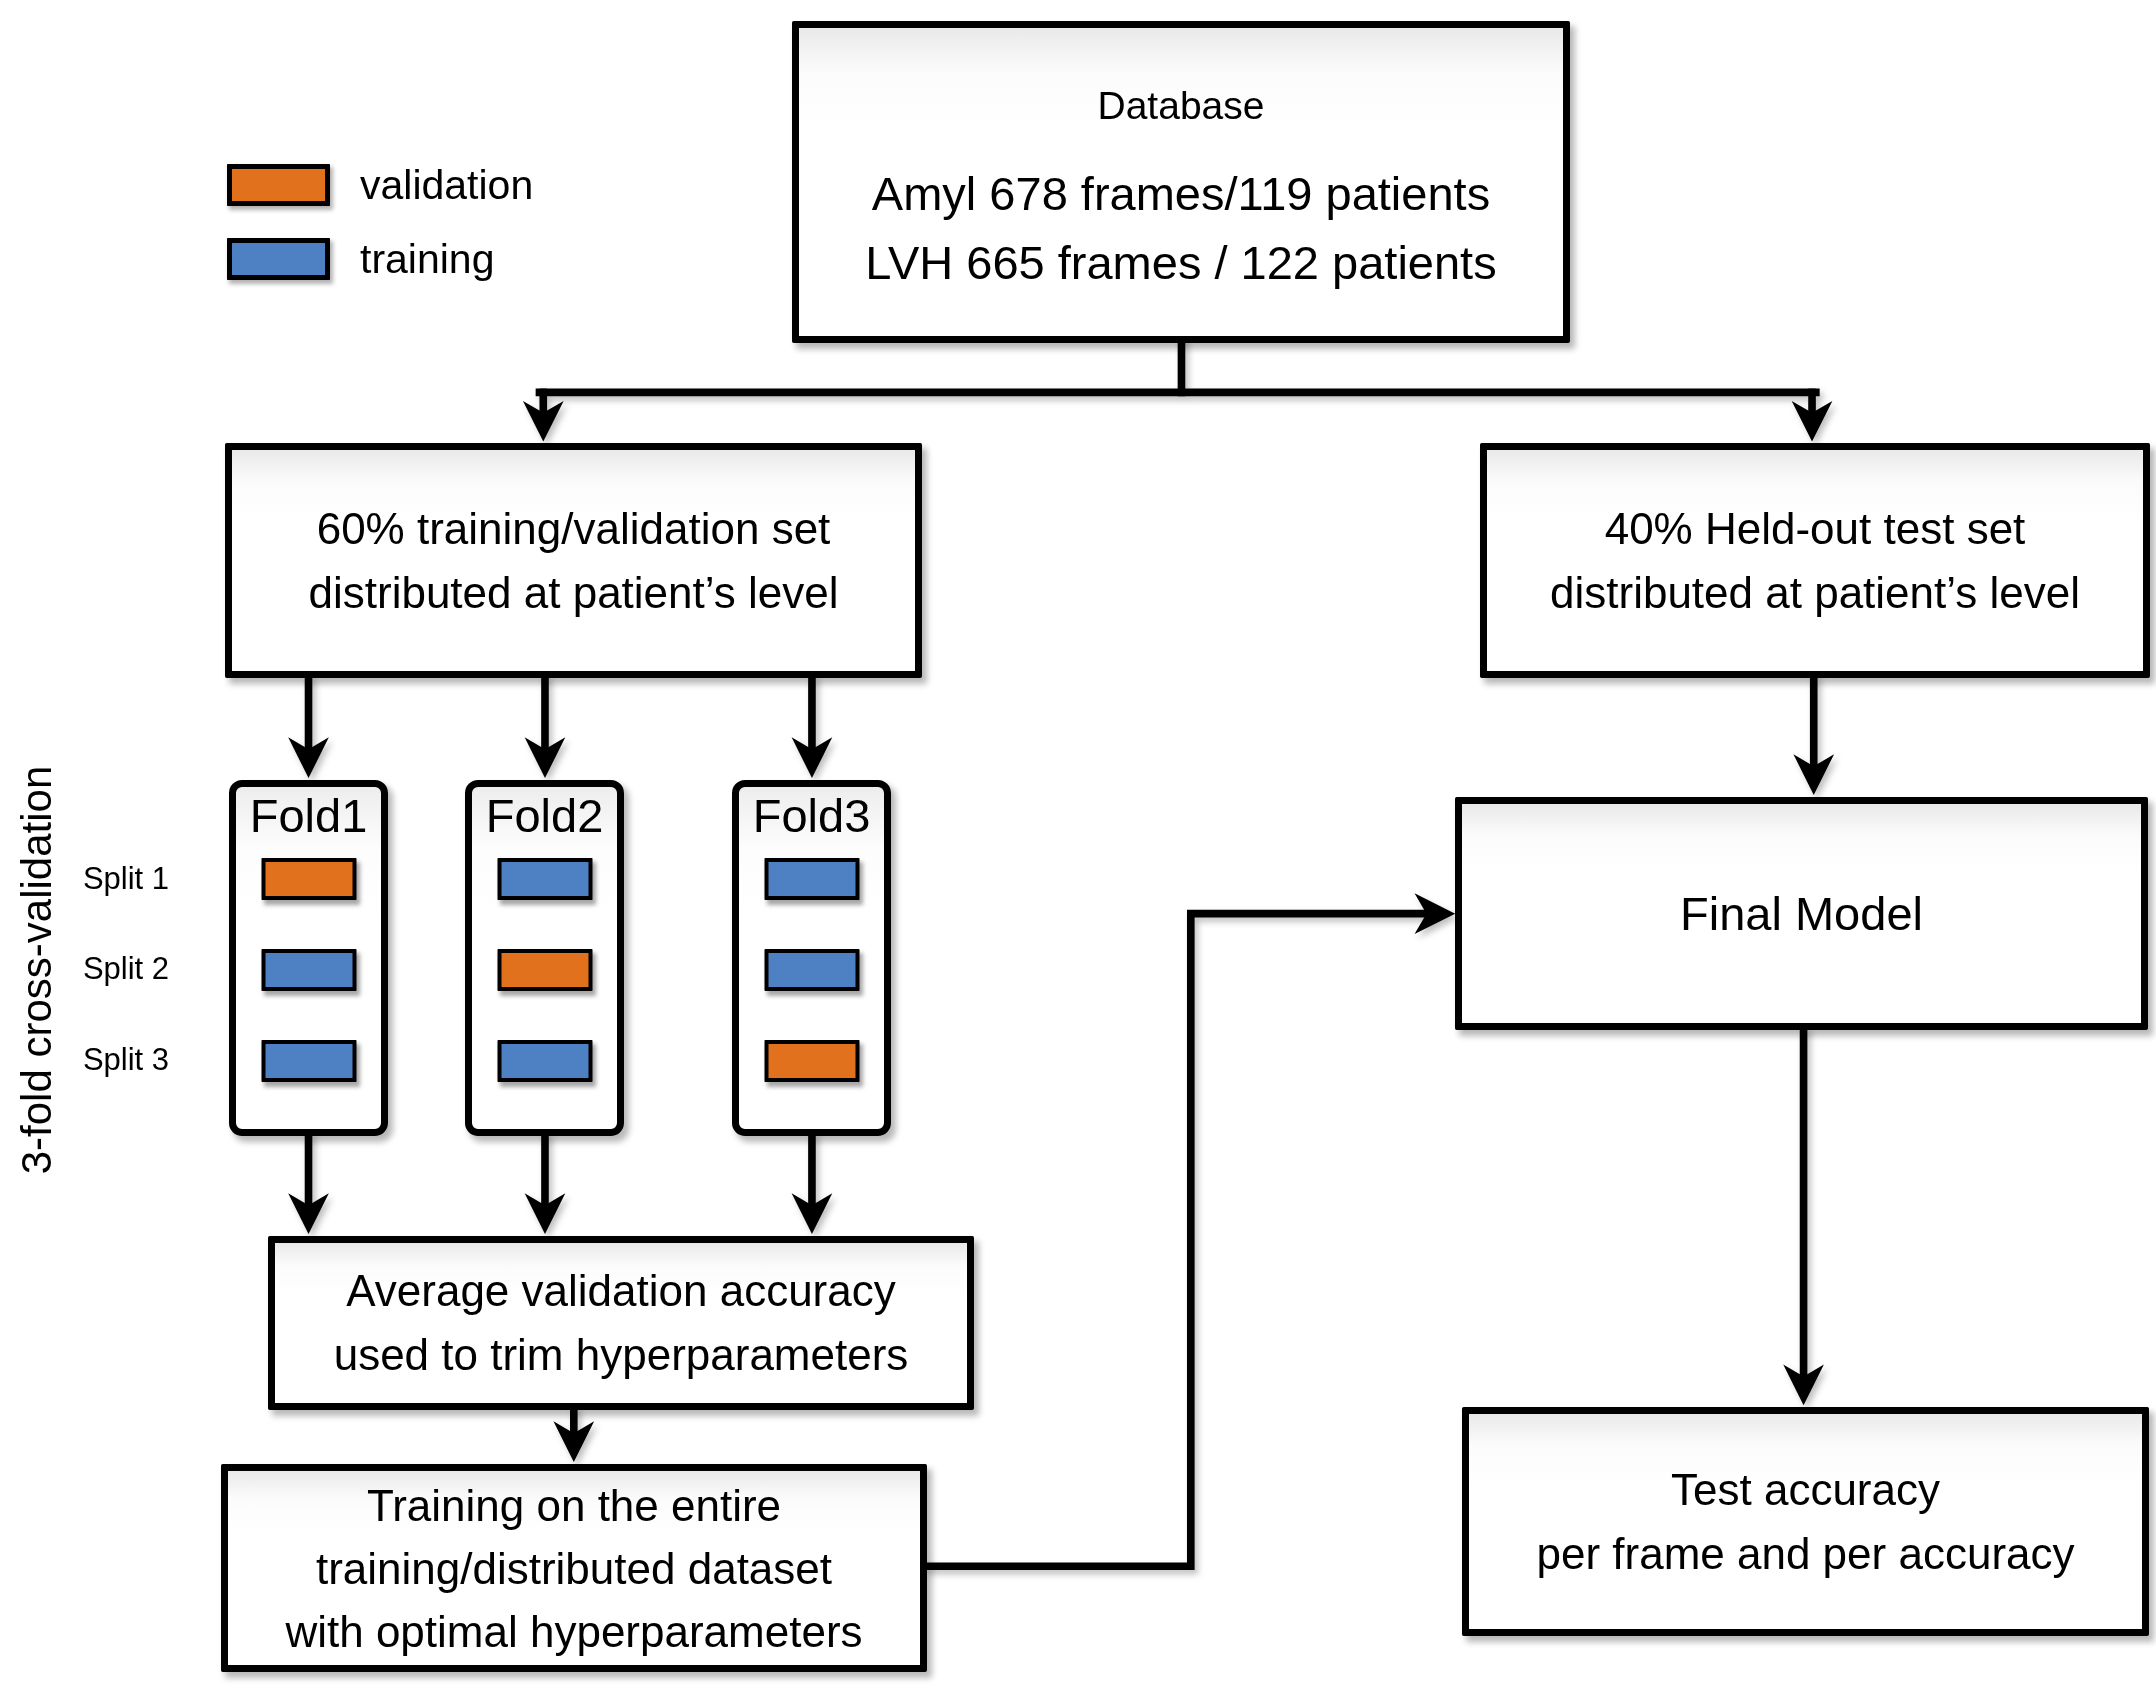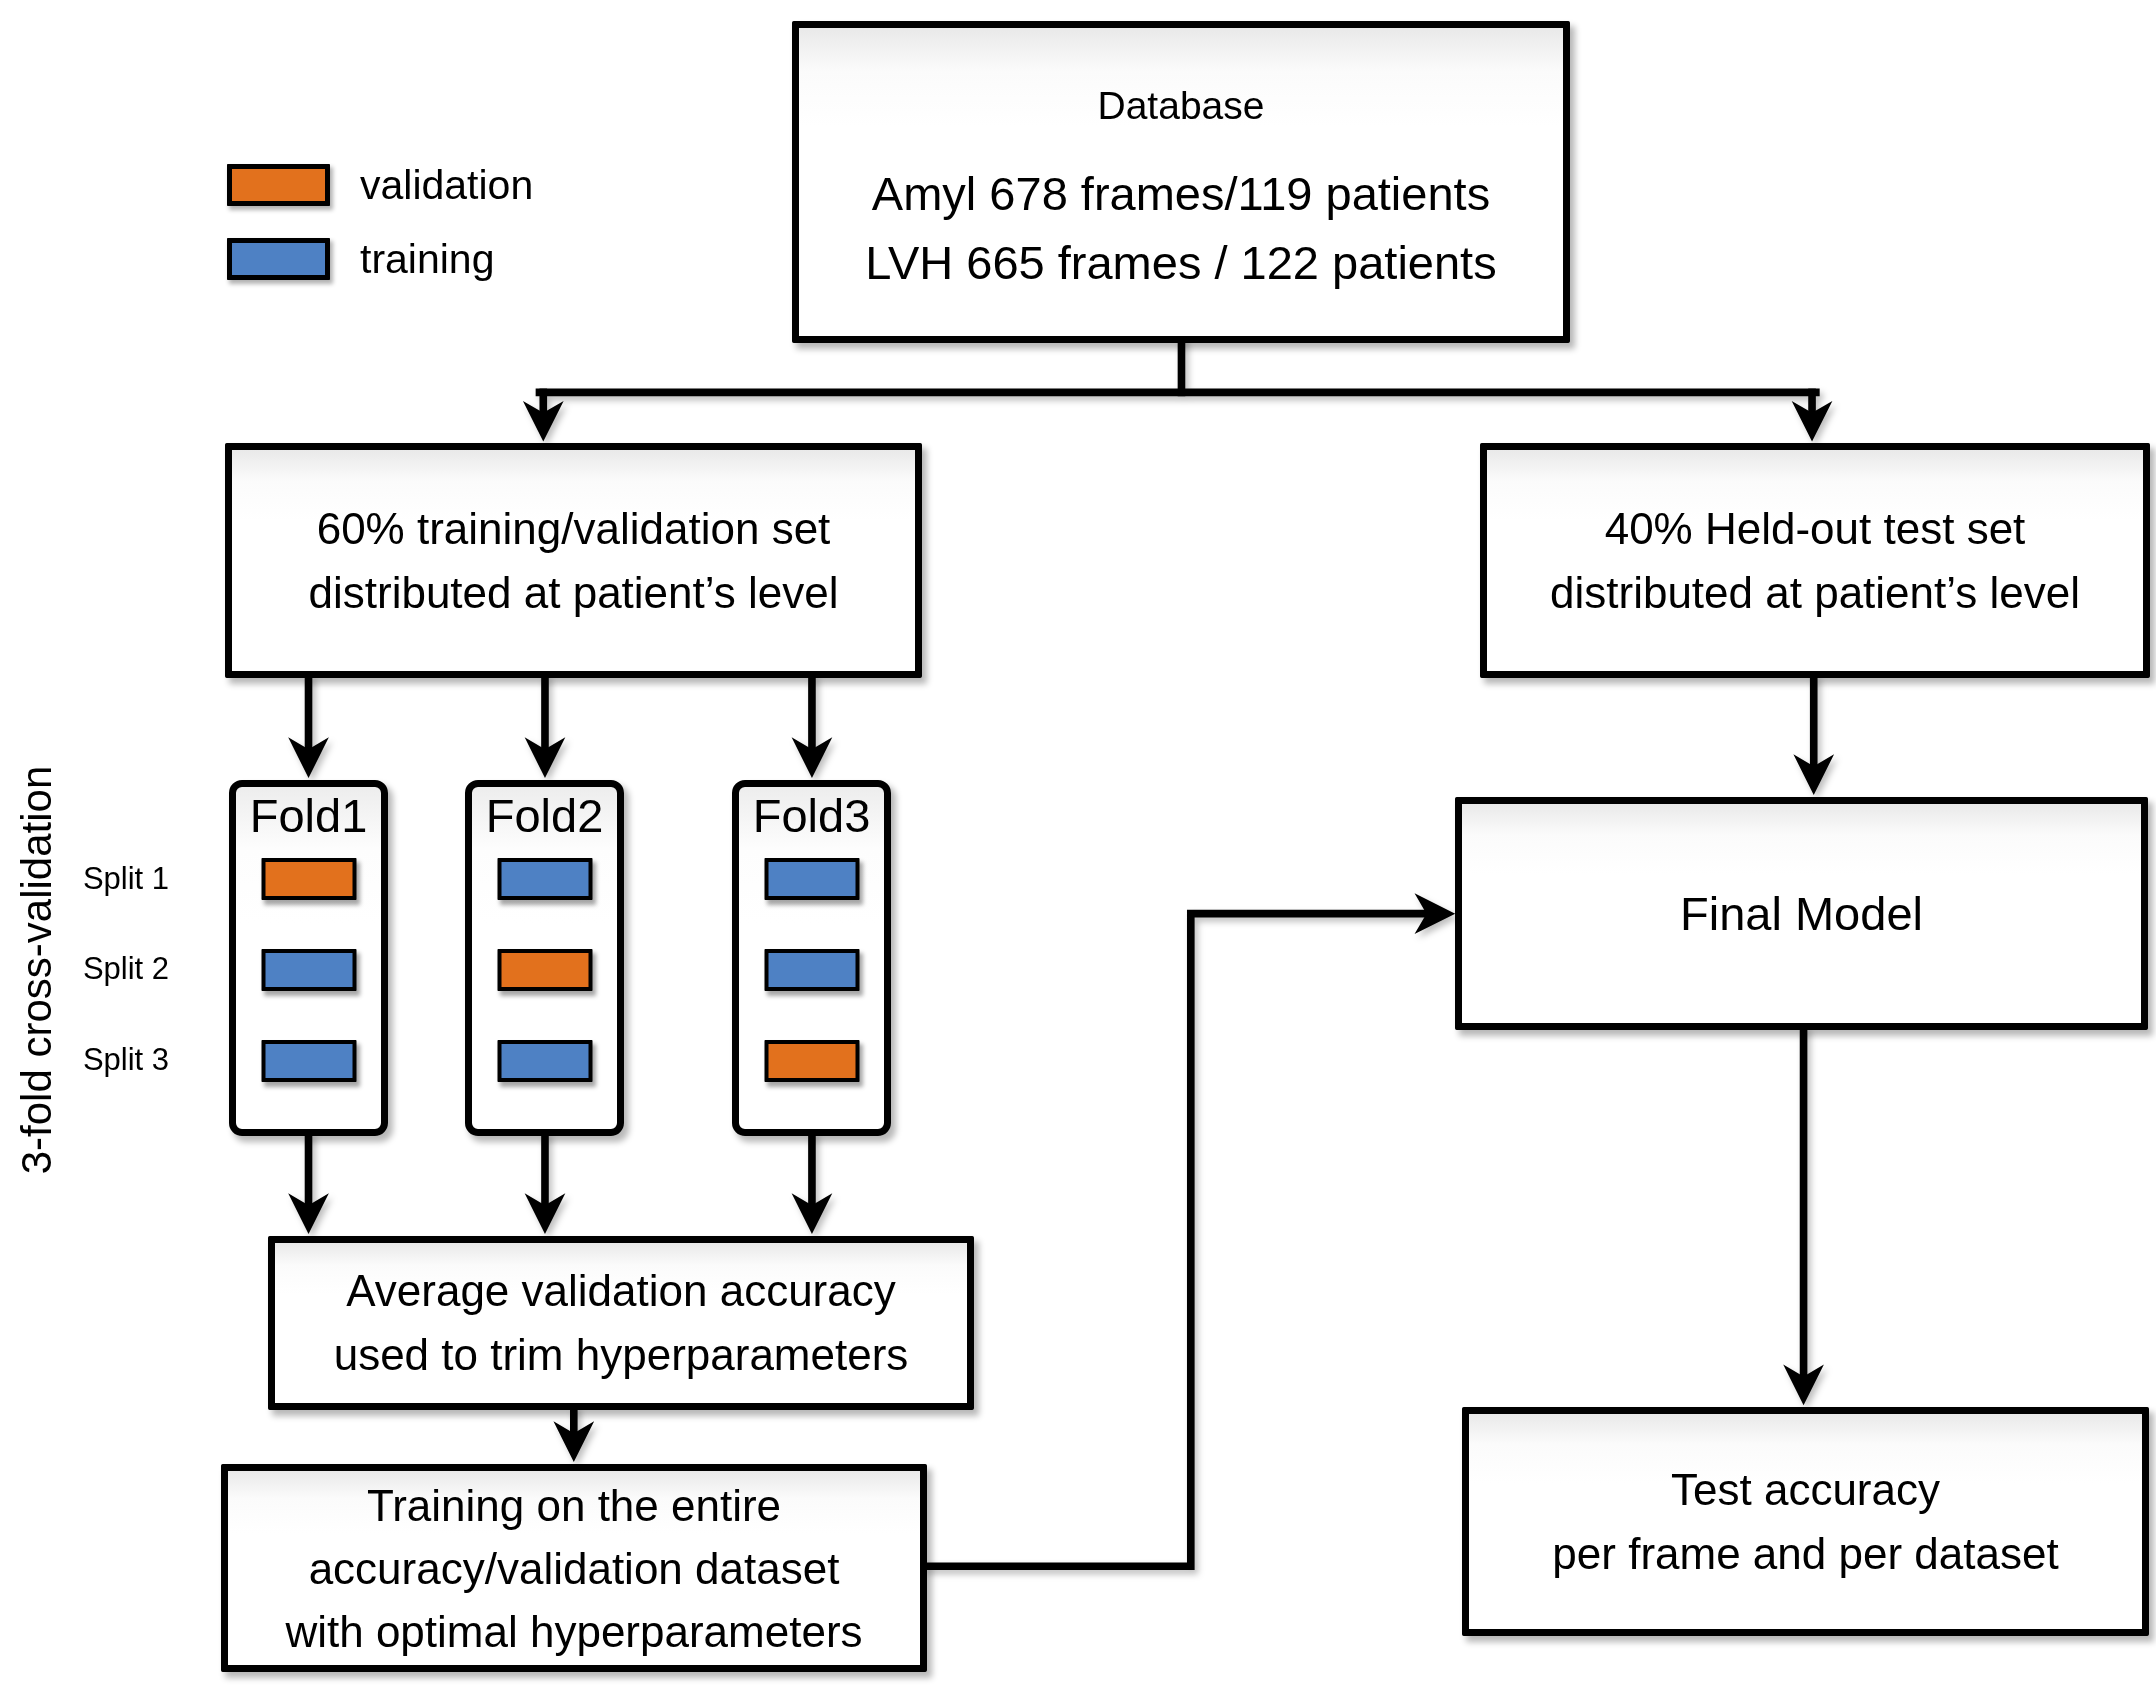--- a/index.html
+++ b/index.html
@@ -140,27 +140,27 @@
     <div class="bar b3" style="background-color: rgb(226, 113, 29);"></div>
   </div>
 
   <div class="node" style="left:221px;top:1236px;width:706px;height:174px;margin-left:47px;">
     <div class="line">Average validation accuracy</div>
     <div class="line">used to trim hyperparameters</div>
   </div>
 
   <div class="node training-node" style="left:221px;top:1464px;width:706px;height:208px;">
     <div class="line">Training on the entire</div>
-    <div class="line">accuracy/validation dataset</div>
+    <div class="line">training/distributed dataset</div>
     <div class="line">with optimal hyperparameters</div>
   </div>
 
   <div class="node" style="left:1455px;top:797px;width:693px;height:233px;">
     <div class="final-label">Final Model</div>
   </div>
 
   <div class="node" style="left:1462px;top:1407px;width:687px;height:229px;">
     <div class="line">Test accuracy</div>
-    <div class="line">per frame and per dataset</div>
+    <div class="line">per frame and per accuracy</div>
   </div>
 
 </div>
 
 
 </body></html>

